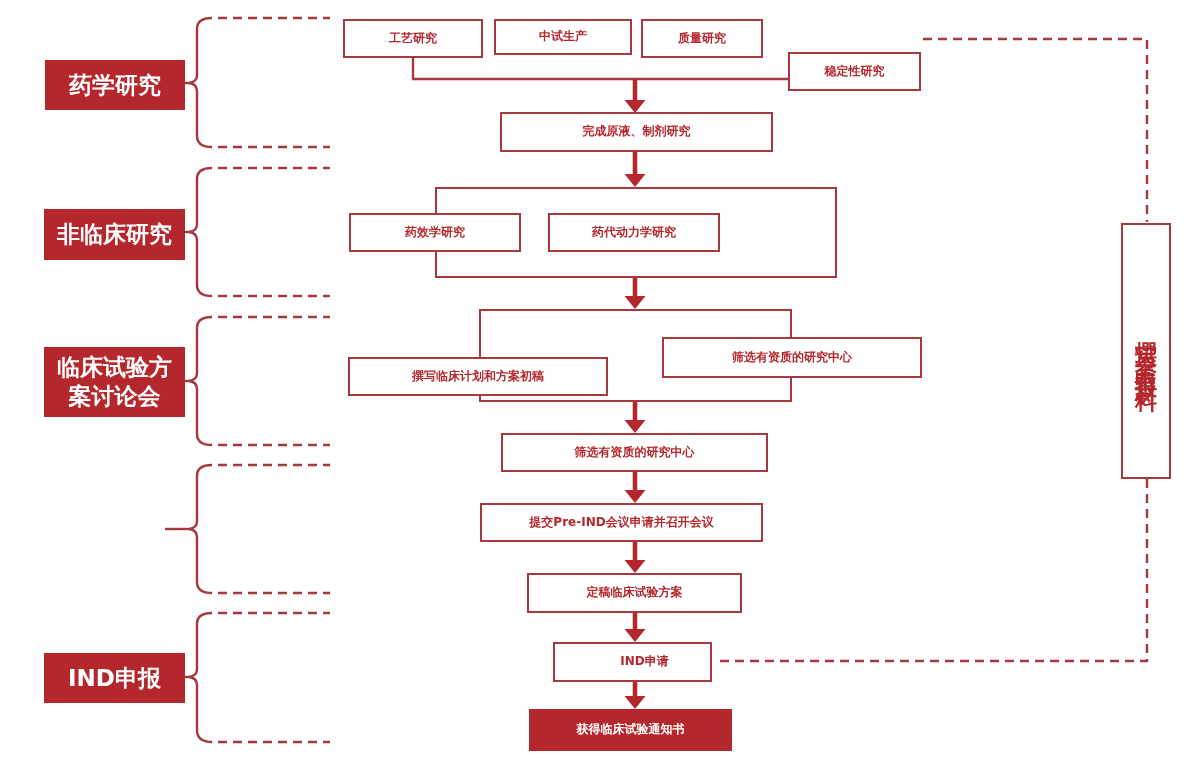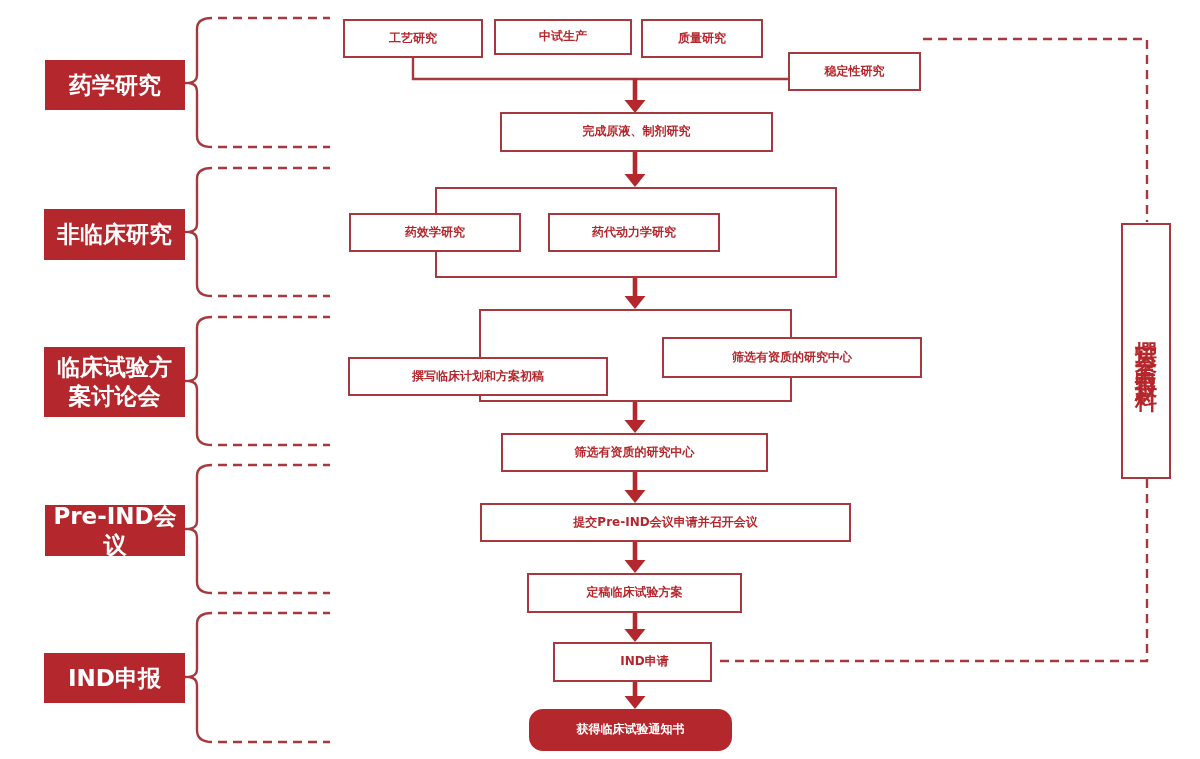--- a/index.html
+++ b/index.html
@@ -22,21 +22,21 @@
     font-weight:bold;font-size:23px;display:flex;align-items:center;justify-content:center;
     text-align:center;line-height:1.25;box-sizing:border-box;margin-left:23px;
   }
   .stage .wrap5{display:inline-block;max-width:120px;}
   .node{
     position:absolute;z-index:3;background:var(--white);border:2px solid var(--line-red);
     color:var(--primary-red);font-weight:bold;font-size:12px;
     display:flex;align-items:center;justify-content:center;text-align:center;
     box-sizing:border-box;line-height:1.1;
   }
-  .node.filled{background:var(--primary-red);color:var(--white);border-color:var(--primary-red);border-radius:14px;}
+  .node.filled{background:var(--primary-red);color:var(--white);border-color:var(--primary-red);}
   .node.vertical{
     writing-mode:vertical-rl;text-orientation:upright;letter-spacing:7px;
     font-size:22px;
   }
   svg .ln{stroke:var(--line-red);stroke-width:2.4;fill:none;}
   svg .dash{stroke:var(--line-red);stroke-width:2.4;fill:none;stroke-dasharray:9 6;}
   svg .stem{stroke:var(--primary-red);stroke-width:4.6;fill:none;}
   svg .head{fill:var(--primary-red);stroke:none;}
 </style>
 </head>
@@ -125,37 +125,36 @@
   </svg>
 
   <div class="container-rect" style="left:435px;top:187px;width:402px;height:91px;"></div>
   <div class="container-rect" style="left:479px;top:309px;width:313px;height:93px;"></div>
 
   <div class="stage" style="left:22px;top:60px;width:140px;height:50px;">药学研究</div>
   <div class="stage" style="left:21px;top:209px;width:141px;height:51px;">非临床研究</div>
   <div class="stage" style="left:21px;top:347px;width:141px;height:70px;">
     <span class="wrap5">临床试验方案讨论会</span>
   </div>
-  <div class="stage" style="left:22px;top:505px;width:140px;height:51px;">Pre-IND会议</div>
   <div class="stage" style="left:21px;top:653px;width:141px;height:50px;">IND申报</div>
 
   <div class="node" style="left:343px;top:19px;width:140px;height:39px;">工艺研究</div>
   <div class="node" style="left:494px;top:19px;width:138px;height:36px;">中试生产</div>
   <div class="node" style="left:641px;top:19px;width:122px;height:39px;">质量研究</div>
   <div class="node" style="left:788px;top:19px;width:133px;height:39px;margin-top:33px;">稳定性研究</div>
 
   <div class="node" style="left:500px;top:112px;width:273px;height:40px;">完成原液、制剂研究</div>
 
   <div class="node" style="left:349px;top:213px;width:172px;height:39px;">药效学研究</div>
   <div class="node" style="left:548px;top:213px;width:172px;height:39px;">药代动力学研究</div>
 
   <div class="node" style="left:348px;top:357px;width:260px;height:39px;">撰写临床计划和方案初稿</div>
   <div class="node" style="left:662px;top:337px;width:260px;height:41px;">筛选有资质的研究中心</div>
 
   <div class="node" style="left:501px;top:433px;width:267px;height:39px;">筛选有资质的研究中心</div>
-  <div class="node" style="left:480px;top:503px;width:371px;height:39px;">提交Pre-IND会议申请并召开会议</div>
+  <div class="node" style="left:480px;top:503px;width:283px;height:39px;">提交Pre-IND会议申请并召开会议</div>
   <div class="node" style="left:527px;top:573px;width:215px;height:40px;">定稿临床试验方案</div>
   <div class="node" style="left:553px;top:642px;width:159px;height:40px;padding-left:24px;">IND申请</div>
   <div class="node filled" style="left:529px;top:709px;width:203px;height:42px;">获得临床试验通知书</div>
 
   <div class="node vertical" style="left:1121px;top:223px;width:50px;height:256px;">撰写全套申报材料</div>
 
 </div>
 
 </body></html>

